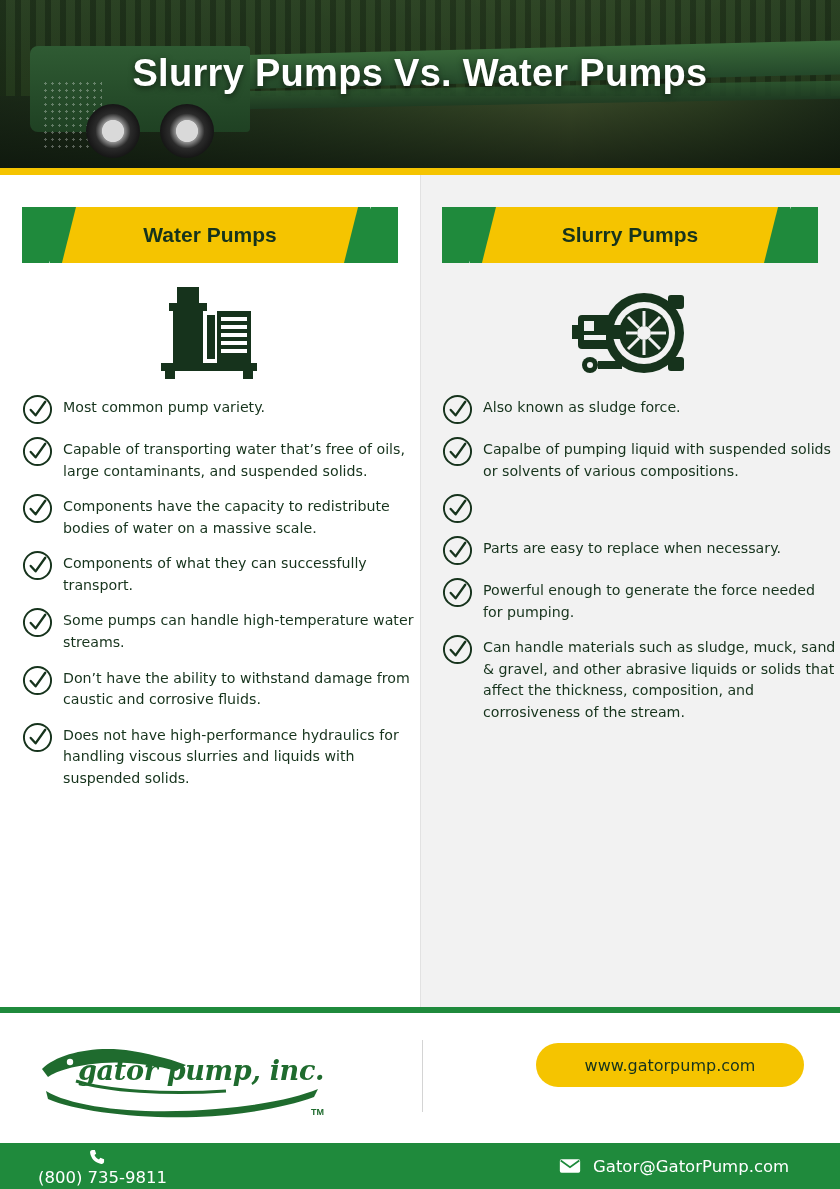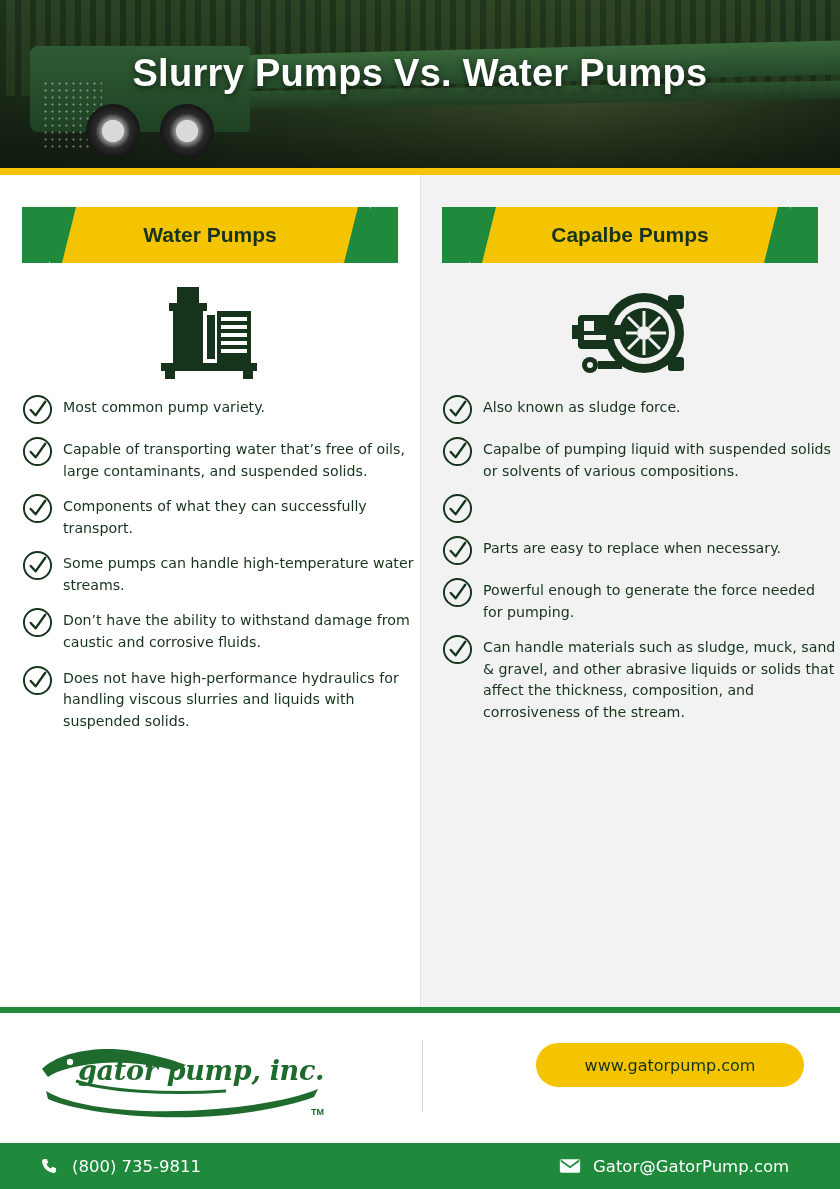--- a/index.html
+++ b/index.html
@@ -270,21 +270,21 @@
     display: flex;
     align-items: center;
   }
   .contact-item {
     display: flex;
     align-items: center;
     color: #ffffff;
     font-size: 16.5px;
     font-family: "DejaVu Sans", sans-serif;
   }
-  .contact-item.phone { position: absolute; left: 38px; }
+  .contact-item.phone { position: absolute; left: 38px; flex-direction: column; }
   .contact-item.email { position: absolute; left: 532px; padding-left: 27px; }
   .contact-ico {
     width: 22px; height: 22px;
     margin-right: 12px;
     display: inline-flex;
     align-items: center;
     justify-content: center;
   }
 </style>
 </head>
@@ -351,20 +351,27 @@
               <circle cx="16" cy="16" r="14" fill="none" stroke="#16331c" stroke-width="2"></circle>
               <path d="M9 16.5 L14 22 L24 8" fill="none" stroke="#16331c" stroke-width="2.4" stroke-linecap="round" stroke-linejoin="round"></path>
             </svg>
           <div class="bullet-text">Capable of transporting water that’s free of oils, large contaminants, and suspended solids.</div>
         </div>
         <div class="bullet">
           <svg class="check" viewBox="0 0 32 32">
               <circle cx="16" cy="16" r="14" fill="none" stroke="#16331c" stroke-width="2"></circle>
               <path d="M9 16.5 L14 22 L24 8" fill="none" stroke="#16331c" stroke-width="2.4" stroke-linecap="round" stroke-linejoin="round"></path>
             </svg>
+          <div class="bullet-text">Components have the capacity to redistribute bodies of water on a massive scale.</div>
+        </div>
+        <div class="bullet">
+          <svg class="check" viewBox="0 0 32 32">
+              <circle cx="16" cy="16" r="14" fill="none" stroke="#16331c" stroke-width="2"></circle>
+              <path d="M9 16.5 L14 22 L24 8" fill="none" stroke="#16331c" stroke-width="2.4" stroke-linecap="round" stroke-linejoin="round"></path>
+            </svg>
           <div class="bullet-text">Components of what they can successfully transport.</div>
         </div>
         <div class="bullet">
           <svg class="check" viewBox="0 0 32 32">
               <circle cx="16" cy="16" r="14" fill="none" stroke="#16331c" stroke-width="2"></circle>
               <path d="M9 16.5 L14 22 L24 8" fill="none" stroke="#16331c" stroke-width="2.4" stroke-linecap="round" stroke-linejoin="round"></path>
             </svg>
           <div class="bullet-text">Some pumps can handle high-temperature water streams.</div>
         </div>
         <div class="bullet">
@@ -384,21 +391,21 @@
       </div>
     </div>
 
     <div class="col right">
       <div class="banner">
         <div class="banner-wing l"></div>
         <div class="banner-wing r"></div>
         <div class="banner-bg"></div>
         <div class="banner-notch-l"></div>
         <div class="banner-notch-r"></div>
-        <div class="banner-text">Capalbe Pumps</div>
+        <div class="banner-text">Slurry Pumps</div>
       </div>
 
       <div class="icon-area">
         <svg width="124" height="104" viewBox="0 0 124 104">
           <circle cx="76" cy="52" r="40" fill="#16331c"></circle>
           <circle cx="76" cy="52" r="31" fill="#f2f2f2"></circle>
           <circle cx="76" cy="52" r="25" fill="#16331c"></circle>
           <circle cx="76" cy="52" r="7" fill="#f2f2f2"></circle>
           <g stroke="#f2f2f2" stroke-width="3">
             <line x1="76" y1="30" x2="76" y2="45"></line>

